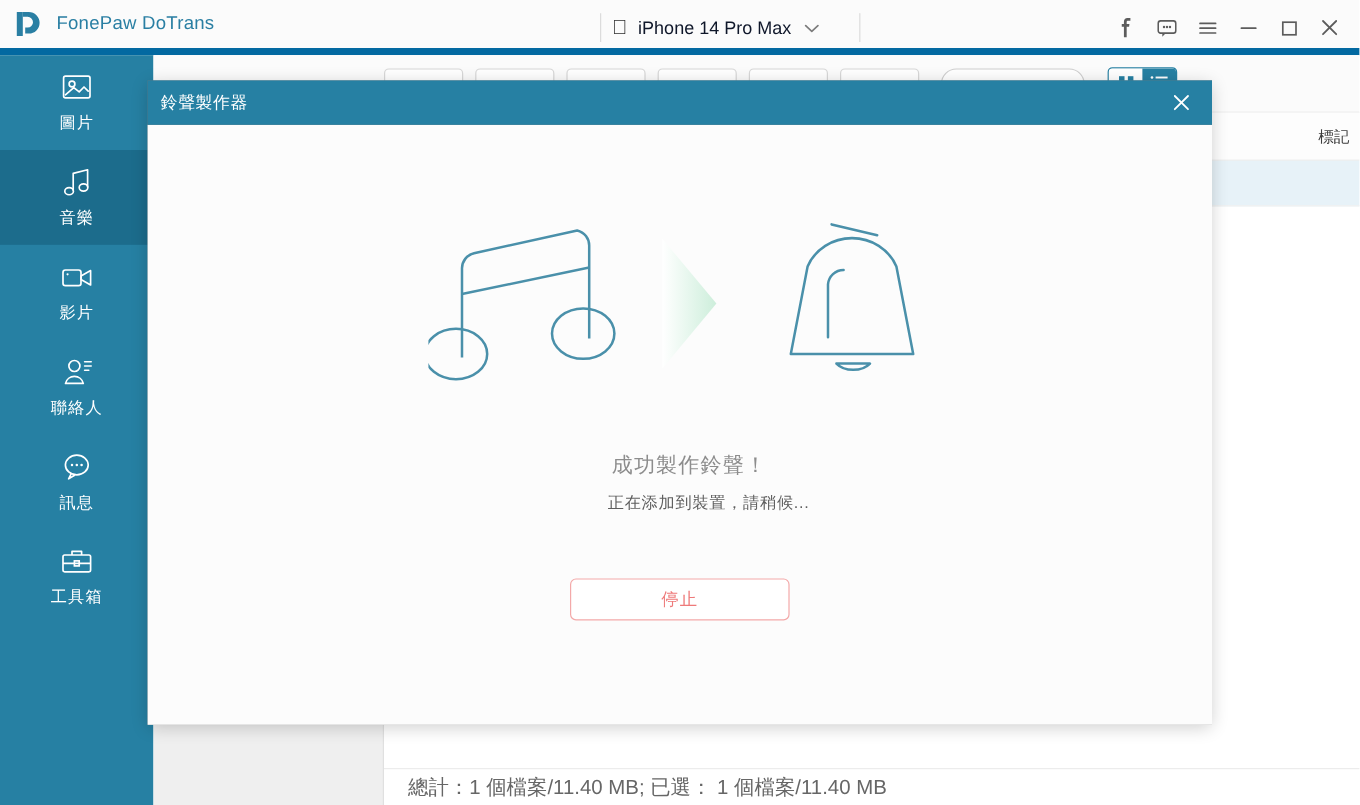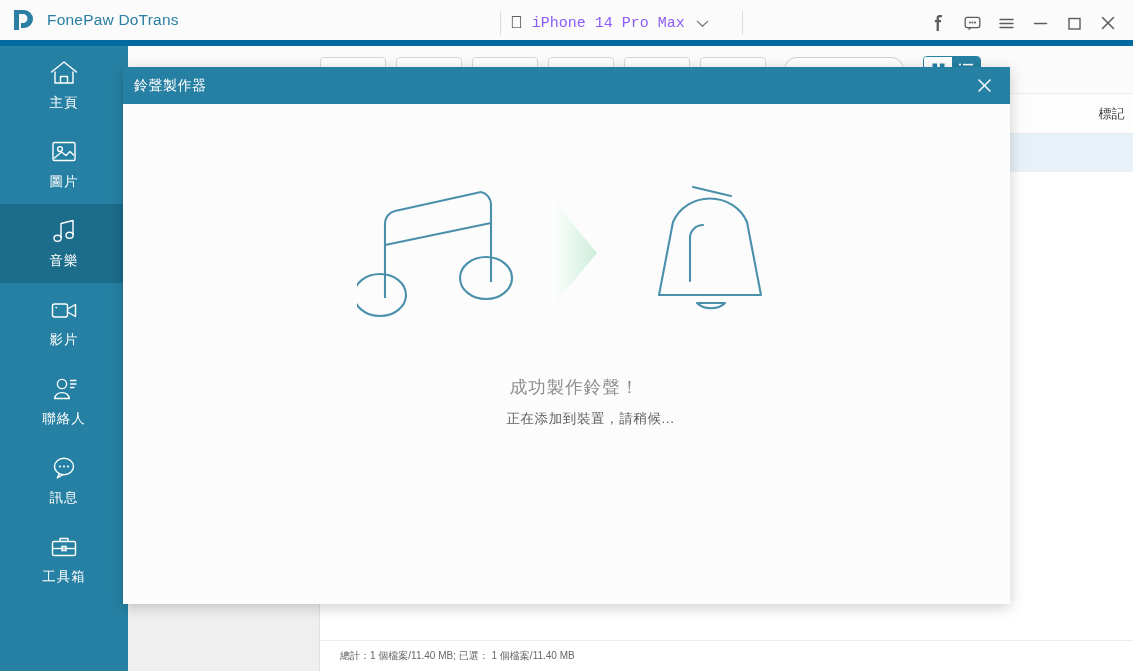--- a/index.html
+++ b/index.html
@@ -33,21 +33,21 @@
   }
   .device-sel {
     position: absolute; left: 500px; top: 0;
     height: 46px; display: flex; align-items: center;
     gap: 9px;
   }
   .device-sep {
     width: 1px; height: 24px; background: #dcdcdc;
   }
   .apple-glyph { font-size: 17px; color: #2c2c2c; line-height: 1; margin-bottom: 2px; }
-  .device-name { font-size: 15px; color: #8b5cf6; font-family: Liberation Mono, monospace; }
+  .device-name { font-size: 15px; color: #0f172a; }
   .chev { width: 17px; height: 17px; opacity: .72; }
   .win-ctrls {
     position: absolute; right: 8px; top: 0;
     height: 46px; display: flex; align-items: center; gap: 0;
   }
   .wbtn {
     width: 34px; height: 34px;
     display: flex; align-items: center; justify-content: center;
     color: #5c5c5c;
   }
@@ -144,21 +144,21 @@
     background: #e7f2f8;
     border-bottom: 1px solid #f0f0f0;
   }
   .statusbar {
     position: absolute; left: 192px; bottom: 0;
     width: 813px; height: 31px;
     border-top: 1px solid #ececec;
     background: #fff;
     display: flex; align-items: center;
     padding-left: 20px;
-    font-size: 10px; color: #666; margin-top: 36px;
+    font-size: 17px; color: #666; margin-top: 36px;
   }
 
   
   .modal-shadow {
     position: absolute; left: 123px; top: 67px;
     width: 887px; height: 537px;
     box-shadow: 0 3px 14px rgba(0,0,0,.20);
     pointer-events: none;
   }
   .modal {
@@ -274,28 +274,20 @@
             <line x1="4.5" y1="4.5" x2="15.5" y2="15.5"></line>
             <line x1="15.5" y1="4.5" x2="4.5" y2="15.5"></line>
           </g>
         </svg>
       </div>
     </div>
   </div>
 
   <div class="sidebar">
 
-    <div class="side-item">
-      <svg class="side-icon" viewBox="0 0 30 28">
-        <path d="M2.5 13 L15 3 L27.5 13" fill="none" stroke="#fff" stroke-width="1.4" stroke-linecap="round" stroke-linejoin="round"></path>
-        <path d="M6 12.5 L6 24 L24 24 L24 12.5" fill="none" stroke="#fff" stroke-width="1.4" stroke-linejoin="round"></path>
-        <path d="M11.5 24 L11.5 17.5 L18.5 17.5 L18.5 24" fill="none" stroke="#fff" stroke-width="1.4" stroke-linejoin="round"></path>
-      </svg>
-      <span class="side-label">主頁</span>
-    </div>
 
     <div class="side-item">
       <svg class="side-icon" viewBox="0 0 30 28">
         <rect x="4" y="4.5" width="22" height="18" rx="1.6" fill="none" stroke="#fff" stroke-width="1.4"></rect>
         <circle cx="11" cy="11" r="2.4" fill="none" stroke="#fff" stroke-width="1.4"></circle>
         <path d="M5.5 20 L12.5 14 L17 17.5 L21 13.5 L24.5 17" fill="none" stroke="#fff" stroke-width="1.4" stroke-linejoin="round" stroke-linecap="round"></path>
       </svg>
       <span class="side-label">圖片</span>
     </div>
 
@@ -445,16 +437,17 @@
             <path d="M302 118 L316 45 A40 38 0 0 1 390 45 L404 118 Z"></path>
             <path d="M333 104 L333 60 A13 13 0 0 1 346 48"></path>
             <path d="M336 10 L374 19"></path>
             <path d="M340 126 A17 12 0 0 0 368 126 Z"></path>
           </g>
         </svg>
       </div>
 
       <div class="msg-main">成功製作鈴聲！</div>
       <div class="msg-sub">正在添加到裝置，請稍候...</div>
+      <div class="stop-btn">停止</div>
     </div>
   </div>
 
 </div>
 
 </body></html>

